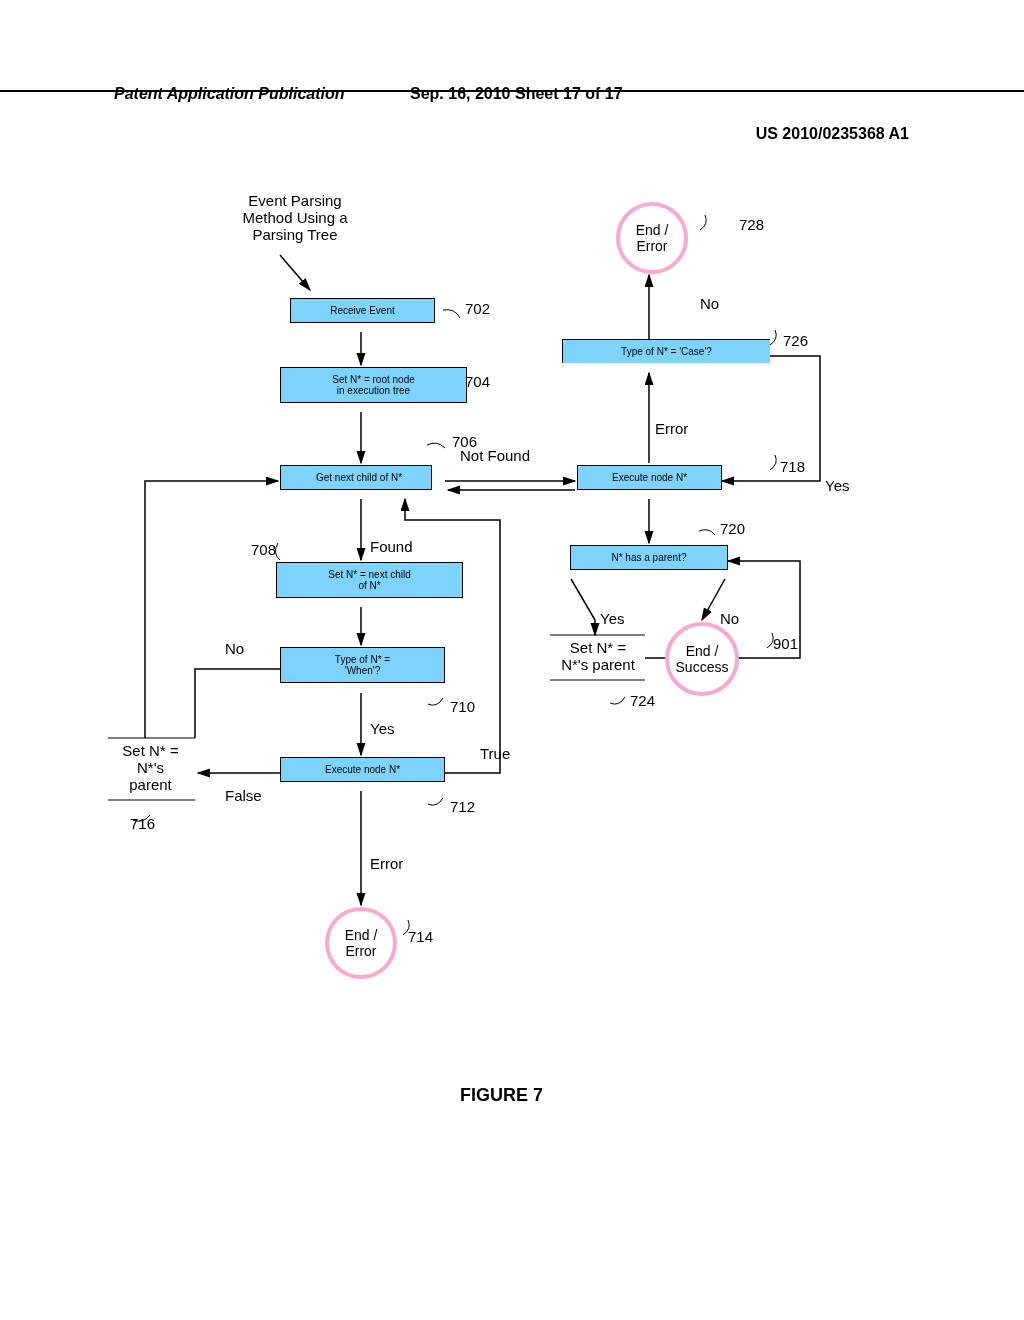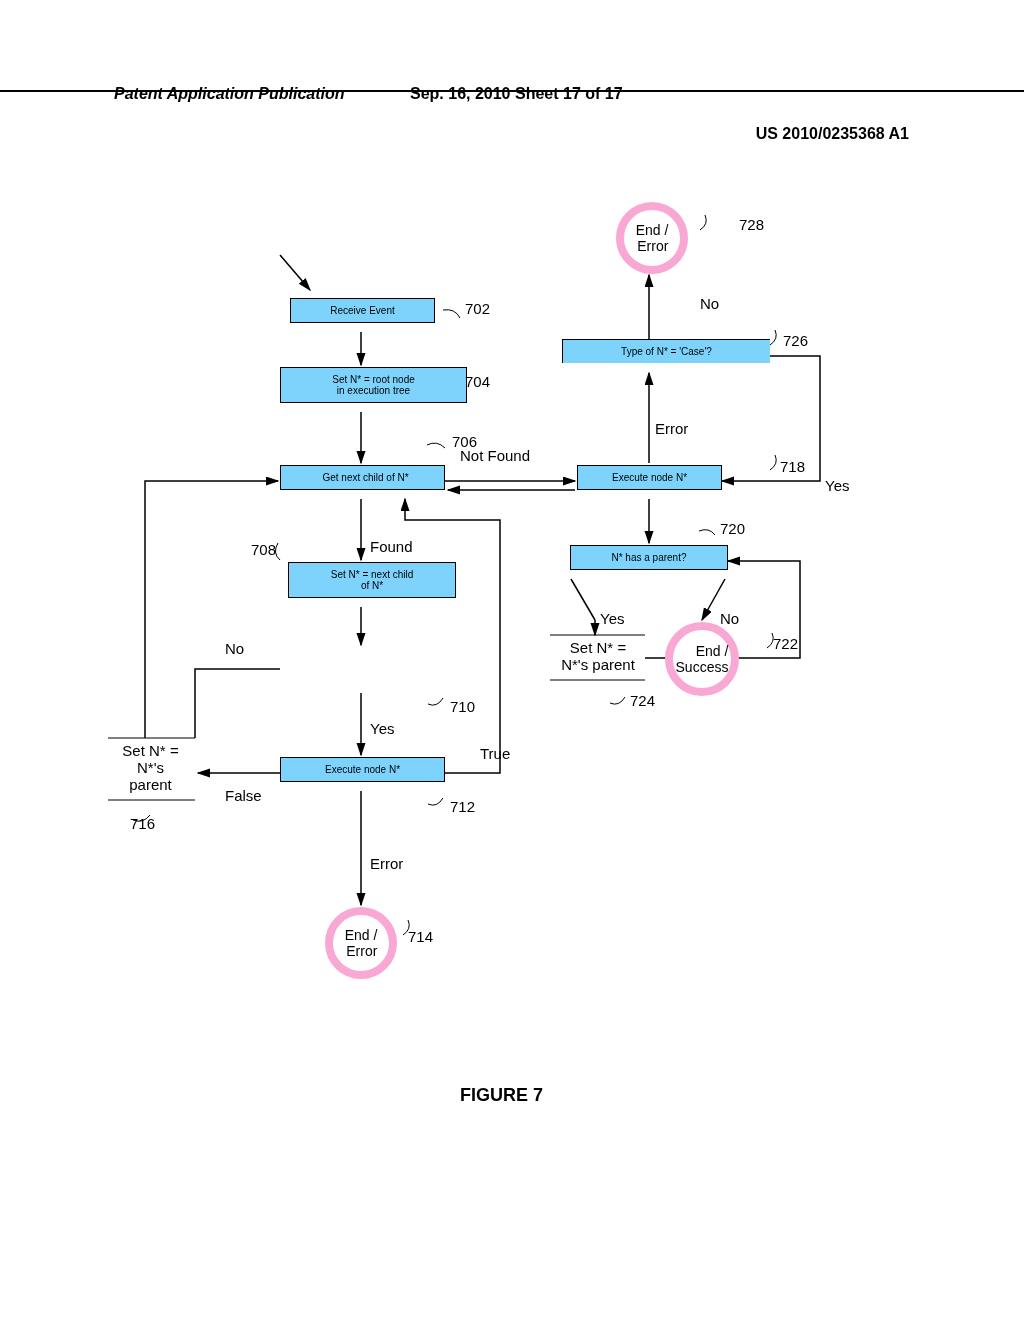--- a/index.html
+++ b/index.html
@@ -35,26 +35,26 @@
     .box {
       position: absolute;
       border: 1px solid black;
       padding: 6px 10px;
       text-align: center;
       font-size: 10px;
       background: #7dd3fc;
     }
     .circle {
       position: absolute;
-      border: 8px solid #f9a8d4;
+      border: 4px solid #f9a8d4;
       border-radius: 50%;
       display: flex;
       align-items: center;
       justify-content: center;
-      text-align: right;
+      text-align: center;
       font-size: 14px;
       background: white;
     }
     .label {
       position: absolute;
       font-size: 15px;
       text-align: center;
     }
     .ref {
       position: absolute;
@@ -150,34 +150,43 @@
     <path d="M 403 755 Q 412 749 408 740" stroke="black" stroke-width="1" fill="none"></path>
     <path d="M 150 635 Q 143 644 133 640" stroke="black" stroke-width="1" fill="none"></path>
     <path d="M 625 517 Q 619 527 610 523" stroke="black" stroke-width="1" fill="none"></path>
     <path d="M 767 468 Q 776 462 772 453" stroke="black" stroke-width="1" fill="none"></path>
     <path d="M 715 355 Q 709 347 699 351" stroke="black" stroke-width="1" fill="none"></path>
     <path d="M 770 290 Q 779 284 775 275" stroke="black" stroke-width="1" fill="none"></path>
     <path d="M 770 165 Q 779 159 775 150" stroke="black" stroke-width="1" fill="none"></path>
     <path d="M 700 50 Q 709 44 705 35" stroke="black" stroke-width="1" fill="none"></path>
   </svg>
 
+  <div class="label" style="left:225px; top:12px; text-align:center; width:140px;">
+    <div>Event Parsing</div>
+    <div>Method Using a</div>
+    <div>Parsing Tree</div>
+  </div>
 
   <div class="box" style="left:290px; top:118px; width:145px;">
     <span>Receive Event</span>
   </div>
   <div class="box" style="left:280px; top:187px; width:187px;">
     <div>Set N* = root node</div>
     <div>in execution tree</div>
   </div>
-  <div class="box" style="left:280px; top:285px; width:165px;padding-left:16px;">
+  <div class="box" style="left:280px; top:285px; width:152px;padding-left:16px;">
     <span>Get next child of N*</span>
   </div>
-  <div class="box" style="left:288px; top:382px; width:168px;">
+  <div class="box" style="left:276px; top:382px; width:187px;">
     <div>Set N* = next child</div>
     <div>of N*</div>
+  </div>
+  <div class="box" style="left:280px; top:467px; width:165px;">
+    <div>Type of N* =</div>
+    <div>'When'?</div>
   </div>
   <div class="box" style="left:280px; top:577px; width:165px;">
     <span>Execute node N*</span>
   </div>
   <div class="label" style="left:108px; top:562px; width:85px;">
     <div>Set N* =</div>
     <div>N*'s</div>
     <div>parent</div>
   </div>
   <div class="box" style="left:577px; top:285px; width:145px;">
@@ -229,20 +238,20 @@
   <div class="ref" style="left:465px; top:120px;">702</div>
   <div class="ref" style="left:465px; top:193px;">704</div>
   <div class="ref" style="left:452px; top:253px;">706</div>
   <div class="ref" style="left:251px; top:361px;">708</div>
   <div class="ref" style="left:450px; top:518px;">710</div>
   <div class="ref" style="left:450px; top:618px;">712</div>
   <div class="ref" style="left:408px; top:748px;">714</div>
   <div class="ref" style="left:130px; top:635px;">716</div>
   <div class="ref" style="left:780px; top:278px;">718</div>
   <div class="ref" style="left:720px; top:340px;">720</div>
-  <div class="ref" style="left:773px; top:455px;">722</div>
+  <div class="ref" style="left:773px; top:455px;">901</div>
   <div class="ref" style="left:630px; top:512px;">724</div>
   <div class="ref" style="left:783px; top:152px;">726</div>
   <div class="ref" style="left:715px; top:36px;margin-left:24px;">728</div>
 
 </div>
 
 <div class="figure-label" style="left:460px; top:1085px;">FIGURE 7</div>
 
 </body></html>

